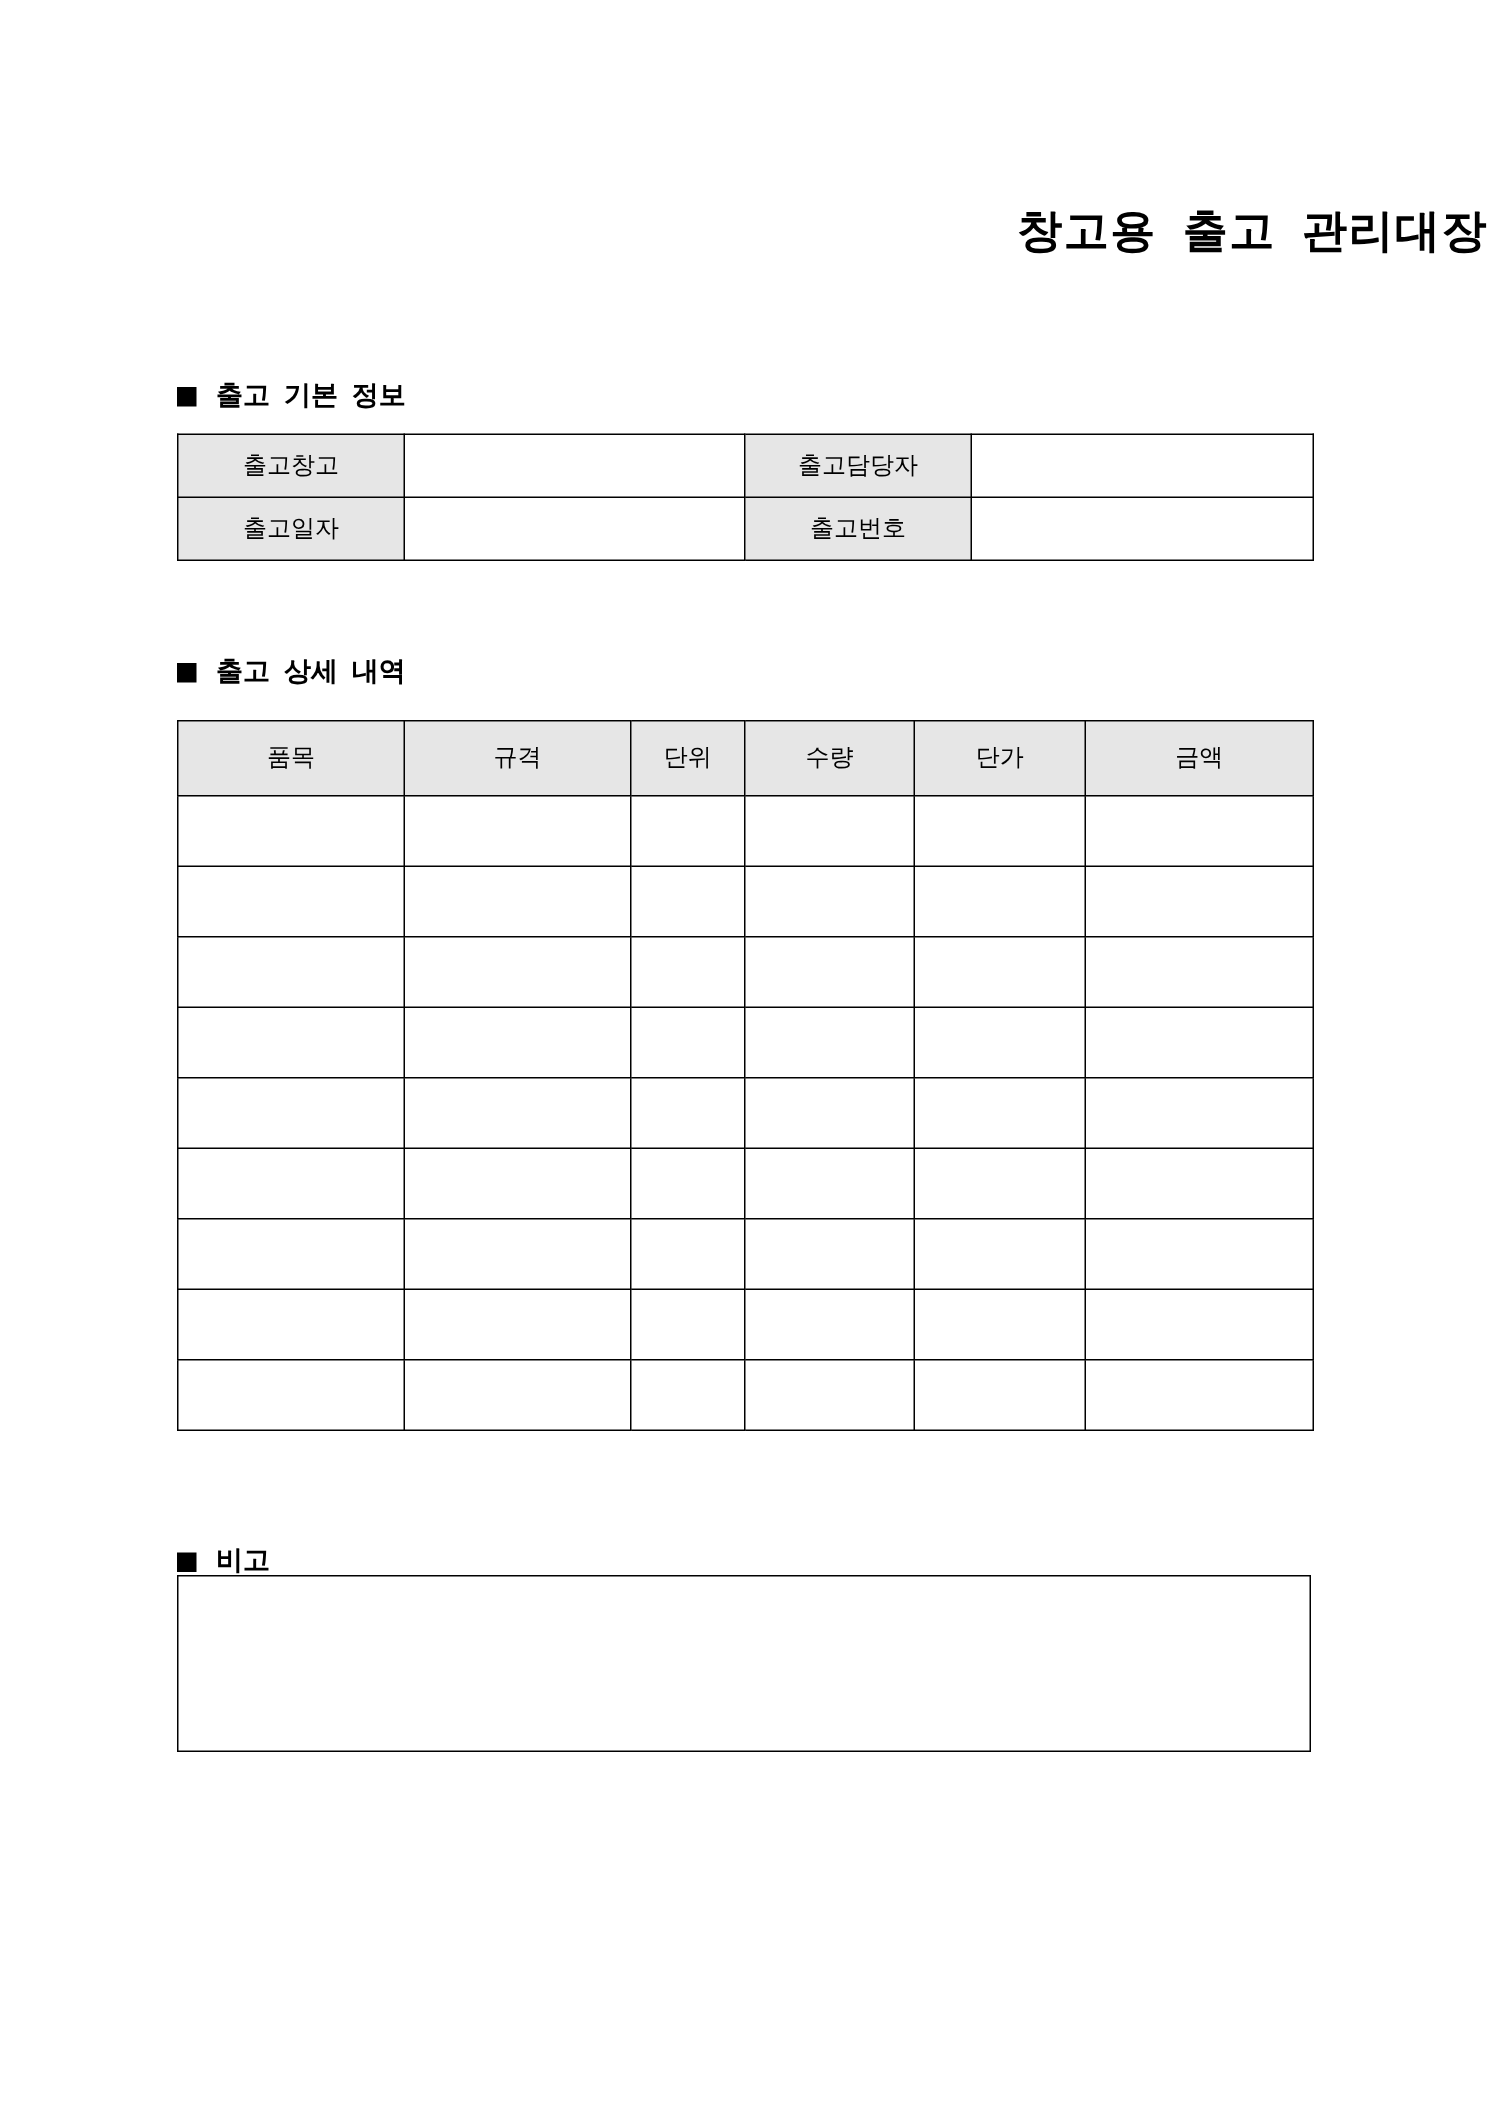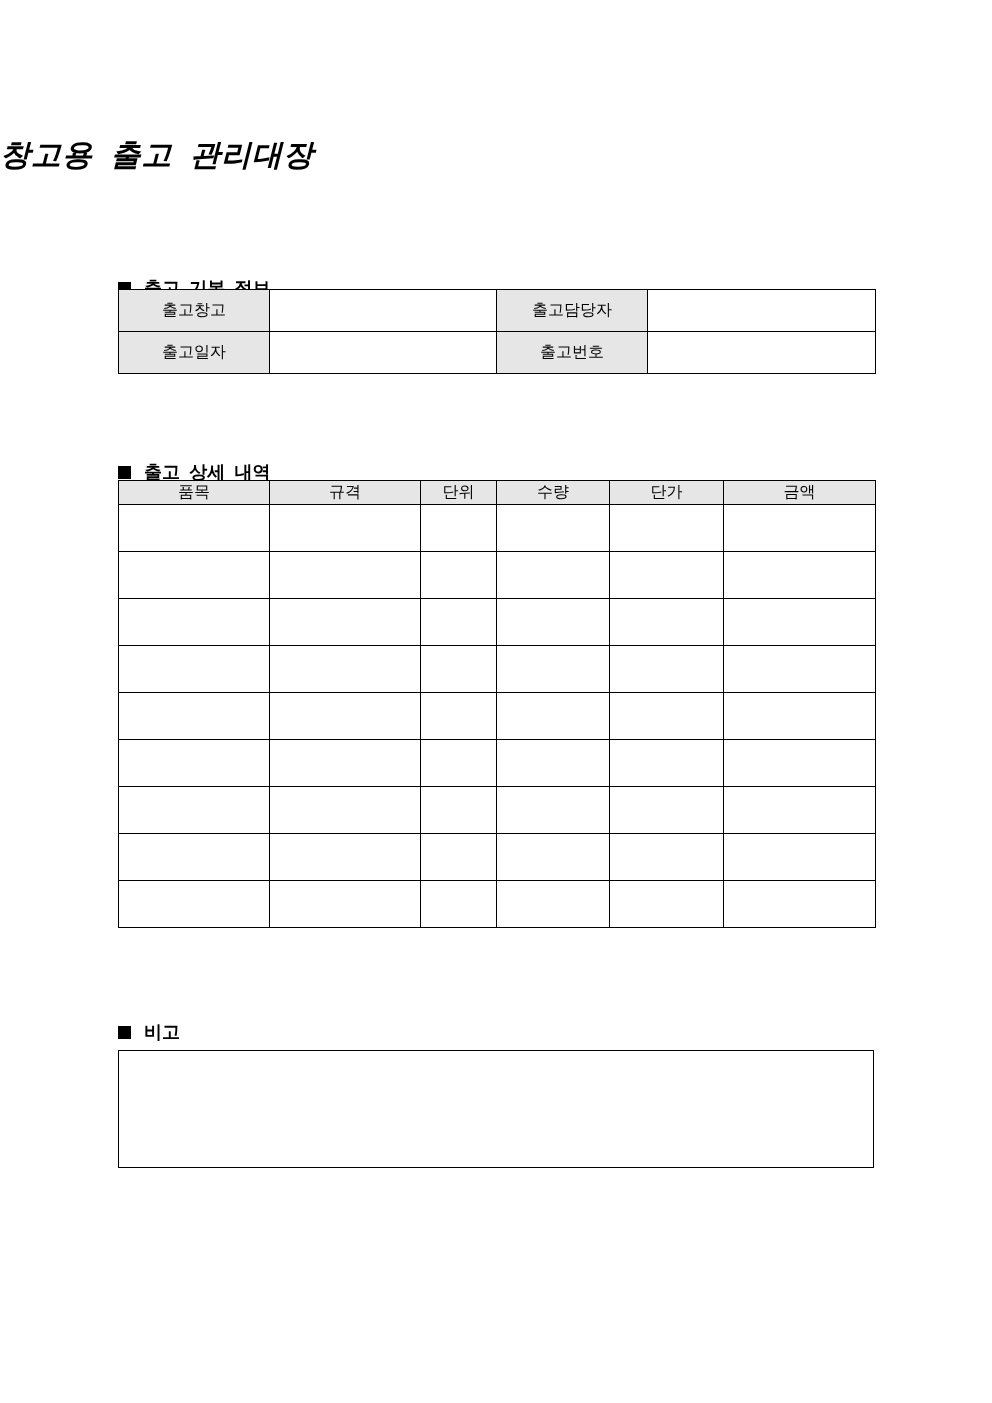--- a/index.html
+++ b/index.html
@@ -13,38 +13,36 @@
       position: relative;
       font-family: "DejaVu Sans", "Liberation Sans", sans-serif;
       color: #000;
       overflow: hidden;
     }
     .title {
       position: absolute;
       top: 134px;
       left: 0;
       width: 992px;
-      text-align: left;
+      text-align: right;
       font-size: 30px;
       font-weight: bold;
       letter-spacing: 1px;
       word-spacing: 6px;
       line-height: 42px;
-      font-style: italic;
     }
     .section-heading {
       position: absolute;
       left: 118px;
       font-size: 18px;
       font-weight: bold;
       line-height: 24px;
       display: flex;
       align-items: center;
       word-spacing: 3px;
-      margin-top: 24px;
     }
     .section-heading .square {
       display: inline-block;
       width: 13px;
       height: 13px;
       background: #000;
       margin-right: 13px;
     }
     table {
       position: absolute;
@@ -63,21 +61,21 @@
     }
     .label-cell {
       background: #e6e6e6;
     }
     .value-cell {
       background: #ffffff;
     }
     #info-table { top: 289px; }
     #info-table tr { height: 42px; }
     #detail-table { top: 480px; }
-    #detail-table thead tr { height: 24px; font-family: Liberation Serif, serif; }
+    #detail-table thead tr { height: 50px; font-family: Liberation Serif, serif; }
     #detail-table thead th { background: #e6e6e6; }
     #detail-table tbody tr { height: 47px; }
     .remarks-box {
       position: absolute;
       left: 118px;
       top: 1050px;
       width: 754px;
       height: 116px;
       border: 1.5px solid #000;
       background: #fff;
@@ -209,18 +207,18 @@
       <td></td>
       <td></td>
       <td></td>
       <td></td>
       <td></td>
       <td></td>
     </tr>
   </tbody>
 </table>
 
-<div class="section-heading" style="top:996px;">
+<div class="section-heading" style="top:1029px;">
   <span class="square"></span>
   <span>비고</span>
 </div>
 
 <div class="remarks-box"></div>
 
 </body></html>

